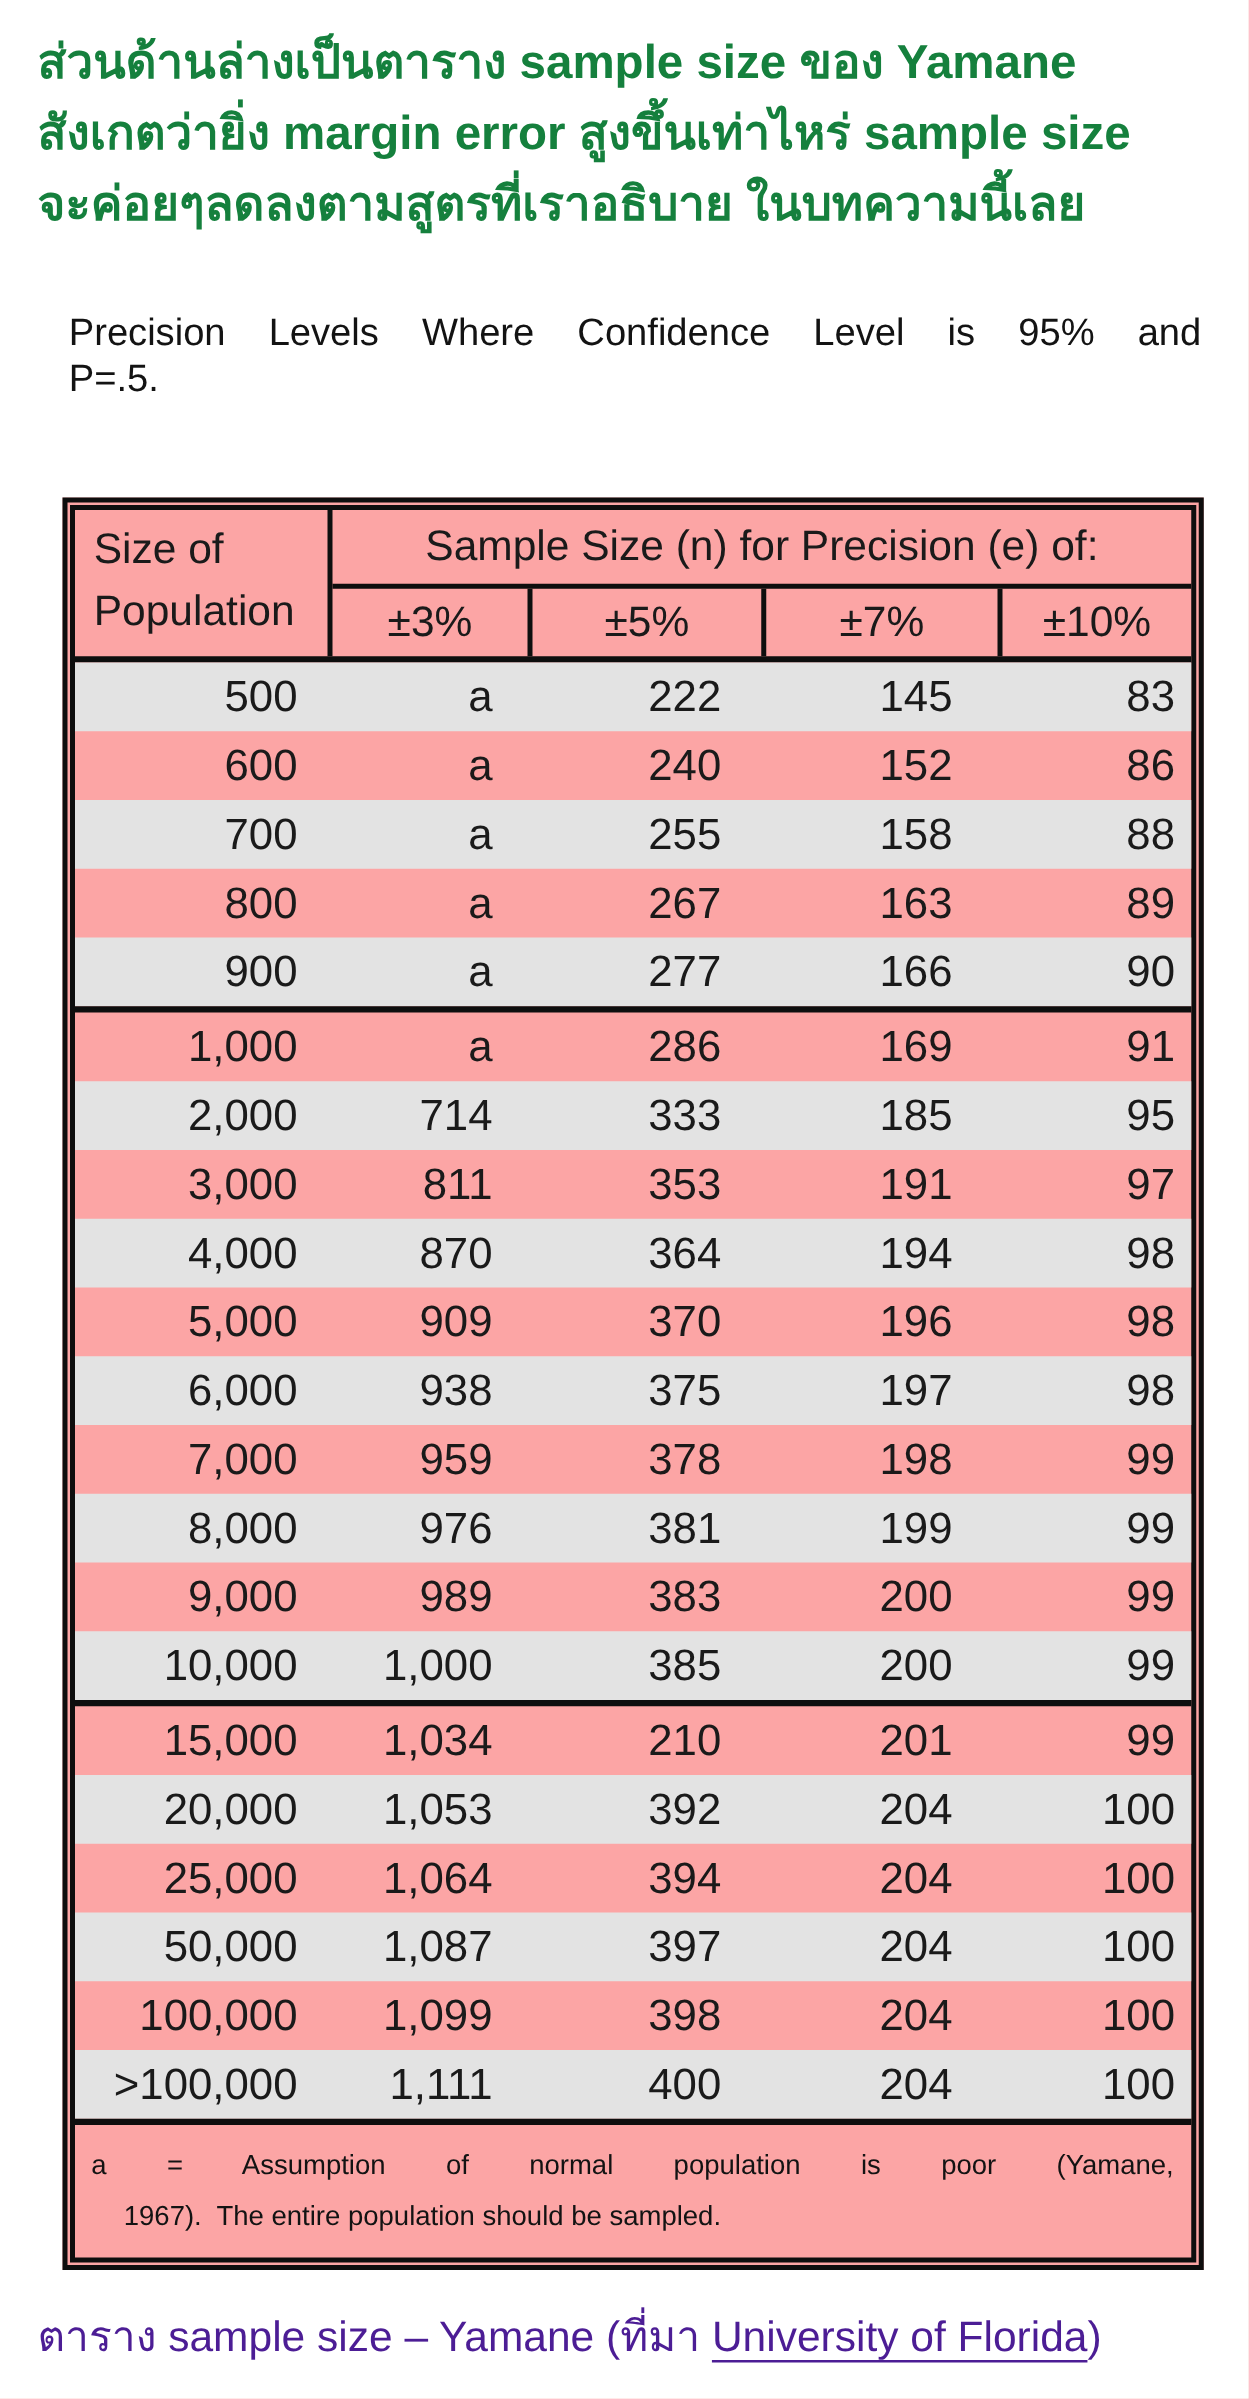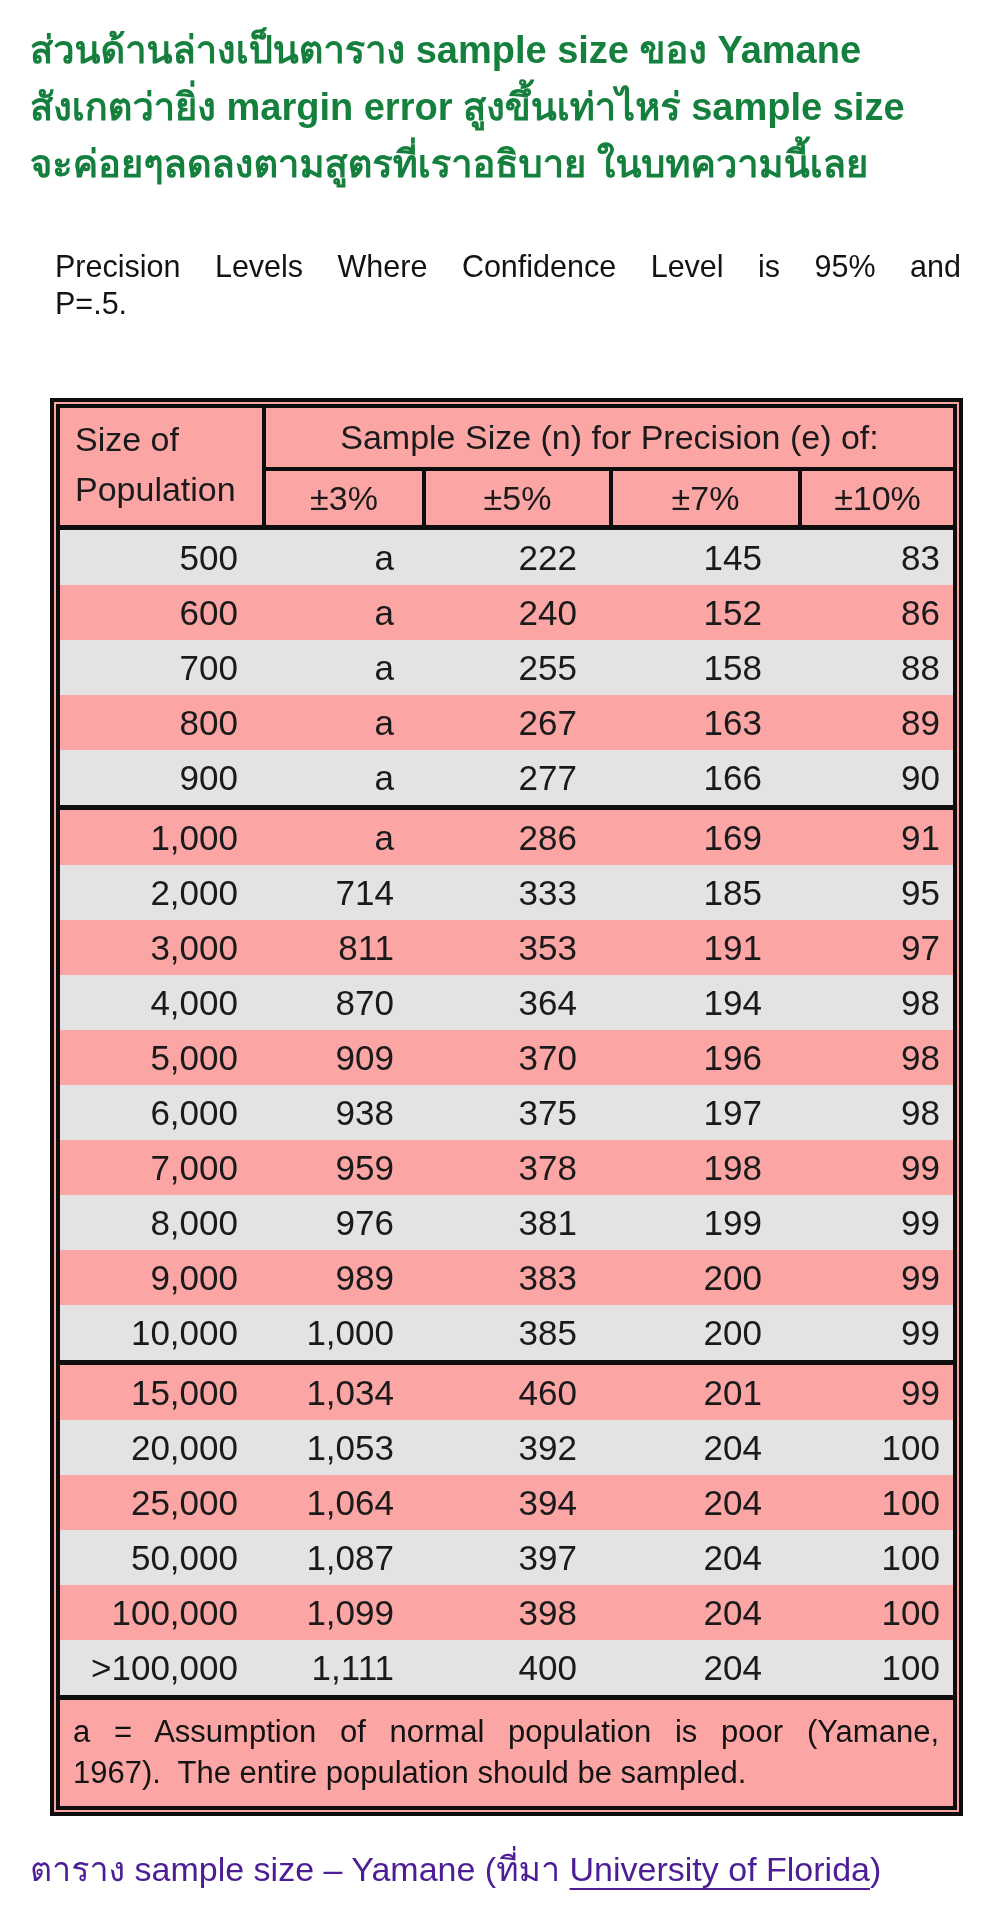--- a/index.html
+++ b/index.html
@@ -47,24 +47,24 @@
   .grp{}
   .grp + .grp{border-top:5px solid #0e0e0e;}
   .row{
     display:grid;grid-template-columns:191px 156px 183px 185px 1fr;
     height:55px;align-items:center;font-size:35px;
   }
   .row.shade{background:#e3e3e3;}
   .cell{text-align:right;padding-right:13px;white-space:nowrap;}
   .footnote{
     border-top:5px solid #0e0e0e;padding:11px 14px 13px 13px;
-    font-size:31px;line-height:41px;color:#131313;
+    font-size:22px;line-height:41px;color:#131313;
   }
   .footnote .just{text-align:justify;text-align-last:justify;}
-  .footnote .last{white-space:pre-wrap;}
+  .footnote .last{white-space:pre-wrap;margin-left:26px;}
   .caption{
     position:absolute;left:30px;top:1842px;font-size:34px;color:#4c1d95;
     white-space:pre-wrap;
   }
   .caption .link{text-decoration:underline;text-underline-offset:7px;text-decoration-thickness:2px;}
 </style>
 </head>
 <body>
 
 <div class="intro">
@@ -203,21 +203,21 @@
           <div class="cell">1,000</div>
           <div class="cell">385</div>
           <div class="cell">200</div>
           <div class="cell">99</div>
         </div>
       </div>
     <div class="grp">
         <div class="row">
           <div class="cell">15,000</div>
           <div class="cell">1,034</div>
-          <div class="cell">460</div>
+          <div class="cell">210</div>
           <div class="cell">201</div>
           <div class="cell">99</div>
         </div>
         <div class="row shade">
           <div class="cell">20,000</div>
           <div class="cell">1,053</div>
           <div class="cell">392</div>
           <div class="cell">204</div>
           <div class="cell">100</div>
         </div>

